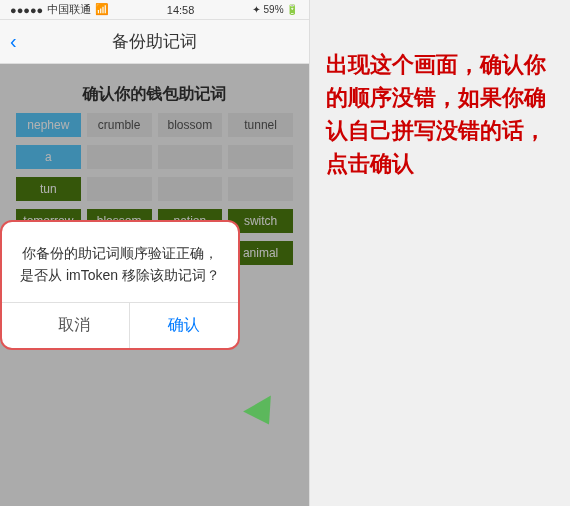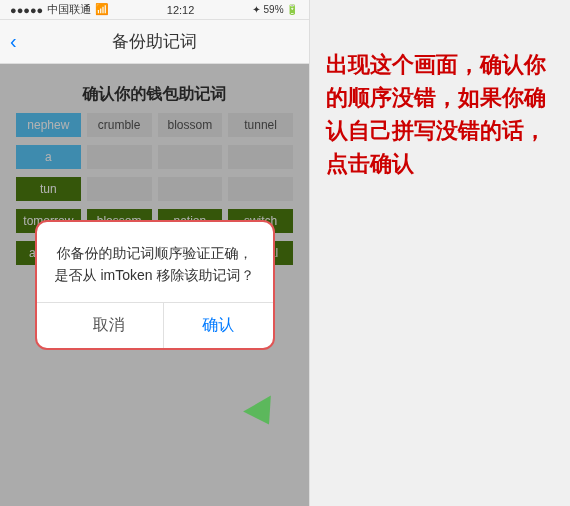--- a/index.html
+++ b/index.html
@@ -125,21 +125,21 @@
       cursor: pointer;
     }
 
     
     .overlay {
       position: absolute;
       top: 0; left: 0; right: 0; bottom: 0;
       background: rgba(0,0,0,0.3);
       display: flex;
       align-items: center;
-      justify-content: center;
+      justify-content: flex-start;
       z-index: 10;
     }
 
     
     .dialog {
       background: #fff;
       border-radius: 12px;
       width: 240px;
       padding: 20px 16px 0;
       border: 2px solid #e05555;
@@ -214,21 +214,21 @@
 <body>
 
 <div class="phone-area">
 
   <div class="status-bar">
     <div class="status-left">
       <span>●●●●●</span>
       <span>中国联通</span>
       <span>📶</span>
     </div>
-    <span>12:12</span>
+    <span>14:58</span>
     <div class="status-right">
       <span>✦</span>
       <span>59%</span>
       <span>🔋</span>
     </div>
   </div>
 
   <div class="nav-bar">
     <span class="nav-back">‹</span>
     <span class="nav-title">备份助记词</span>

